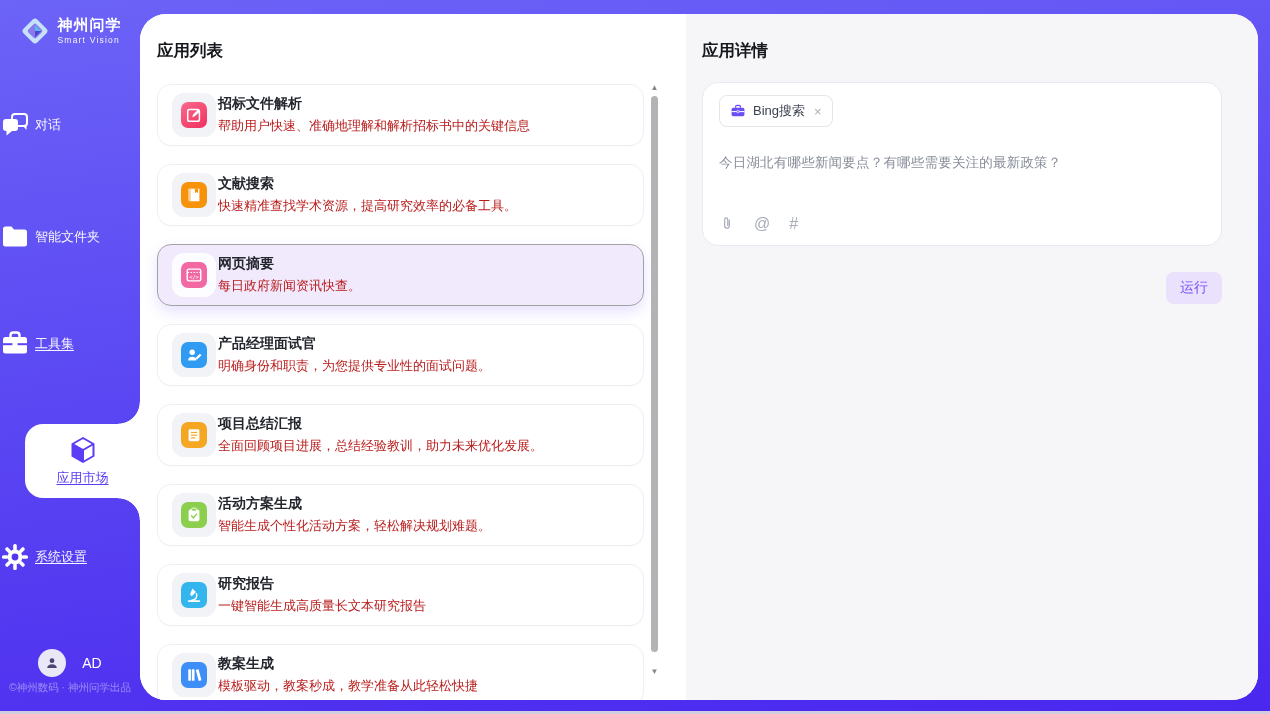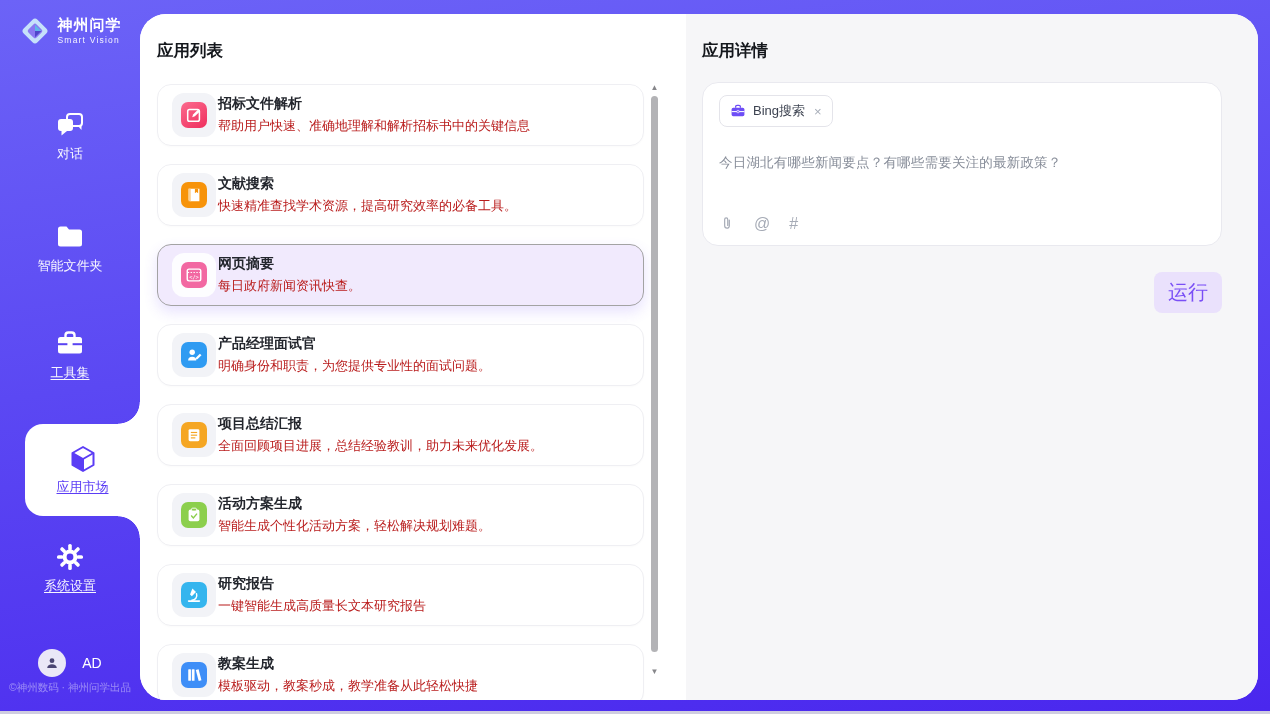--- a/index.html
+++ b/index.html
@@ -12,25 +12,25 @@
   .purple-bg{
     position:absolute;left:0;top:0;right:0;bottom:3px;
     background:linear-gradient(172deg,#6c63f7 0%,#5b48f3 45%,#4a27ee 100%);
   }
   
   .sidebar{position:absolute;left:0;top:0;width:140px;height:711px;color:#fff;}
   .logo{position:absolute;top:15px;left:0;width:140px;display:flex;align-items:center;justify-content:center;gap:7px;}
   .logo-txt{display:flex;flex-direction:column;line-height:1.1;}
   .logo-name{font-size:15px;font-weight:700;letter-spacing:1px;}
   .logo-tag{font-size:8.5px;letter-spacing:1.2px;opacity:.92;margin-top:2px;}
-  .nav-item{position:absolute;left:0;width:140px;display:flex;flex-direction:column;align-items:center;gap:5px;cursor:pointer;}
+  .nav-item{position:absolute;left:0;width:140px;display:flex;flex-direction:row;align-items:center;gap:5px;cursor:pointer;}
   .nav-label{font-size:13px;color:rgba(255,255,255,.95);}
   .nav-label.u{text-decoration:underline;text-underline-offset:2px;}
   .bubble{
-    position:absolute;left:25px;right:0;top:424px;height:92px;background:#fff;
+    position:absolute;left:25px;right:0;top:424px;height:74px;background:#fff;
     border-radius:18px 0 0 18px;display:flex;flex-direction:column;align-items:center;justify-content:center;gap:4px;cursor:pointer;
   }
   .bubble::before{content:"";position:absolute;top:-22px;right:0;width:22px;height:22px;
     background:radial-gradient(circle at 0 0, rgba(0,0,0,0) 21.3px, #fff 22px);}
   .bubble::after{content:"";position:absolute;bottom:-22px;right:0;width:22px;height:22px;
     background:radial-gradient(circle at 0 100%, rgba(0,0,0,0) 21.3px, #fff 22px);}
   .bubble .nav-label{color:#5b3df5;}
   .user-row{position:absolute;top:649px;left:0;width:140px;display:flex;align-items:center;justify-content:center;gap:16px;}
   .avatar{width:28px;height:28px;border-radius:50%;background:#eae7f7;display:flex;align-items:center;justify-content:center;}
   .user-initials{font-size:14px;color:#fff;}
@@ -79,21 +79,21 @@
     display:inline-flex;align-items:center;gap:7px;height:30px;padding:0 10px;
     border:1px solid #e4e4ea;border-radius:8px;background:#fff;cursor:pointer;
   }
   .tool-tag-label{font-size:13px;color:#3c4250;}
   .tool-tag-close{font-size:13px;color:#a7adb8;margin-left:2px;cursor:pointer;}
   .query-text{margin-top:27px;font-size:13.5px;color:#878d99;letter-spacing:.2px;}
   .composer-icons{position:absolute;left:16px;bottom:13px;display:flex;align-items:center;gap:19px;color:#a6abb6;}
   .composer-icons .txt-ic{font-size:16px;line-height:16px;cursor:pointer;}
   .run-row{width:520px;margin-top:26px;text-align:right;}
   .run-btn{
-    display:inline-block;background:#eae1fc;color:#7a4ff6;font-size:20px;
+    display:inline-block;background:#eae1fc;color:#7a4ff6;font-size:14px;
     padding:7px 14px;border-radius:8px;border:none;cursor:pointer;
   }
   svg{display:block;}
 </style>
 </head>
 <body>
 
 <div class="root">
   <div class="purple-bg"></div>
 

